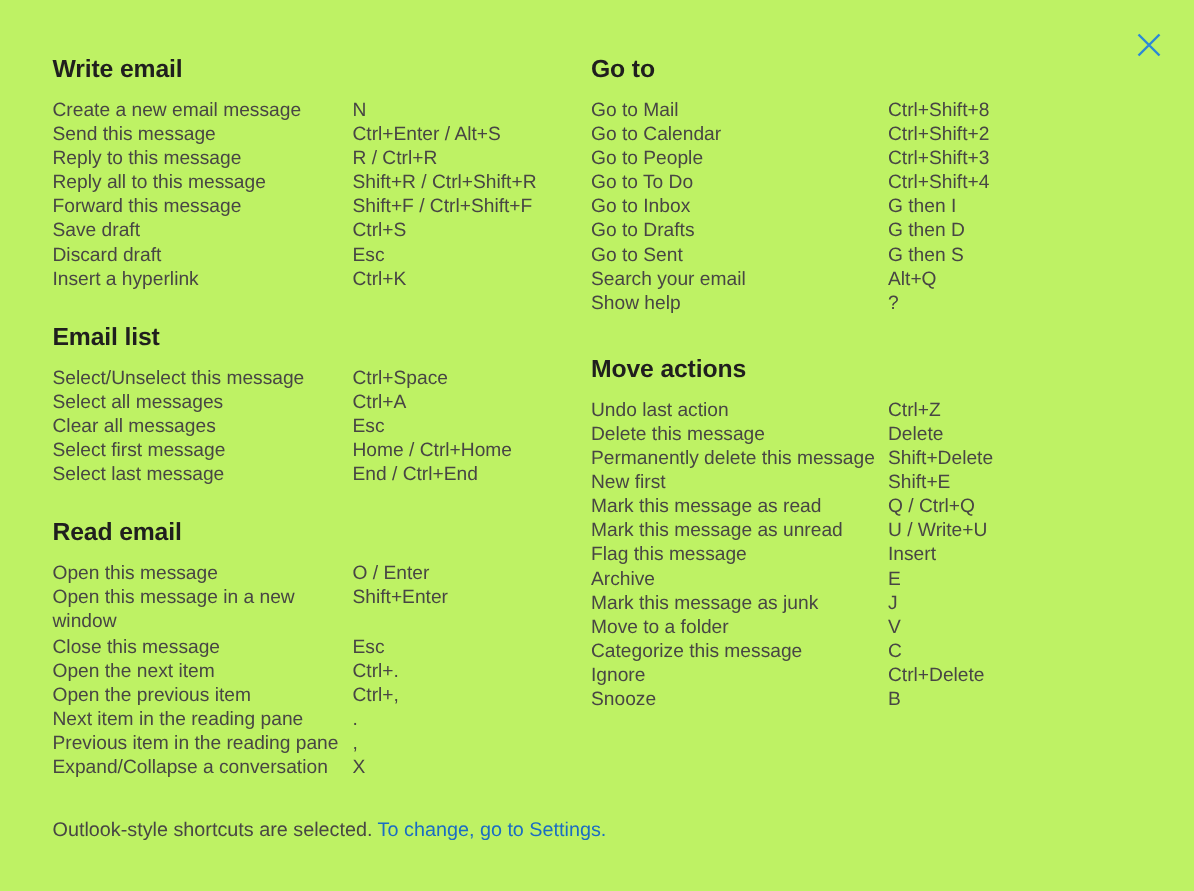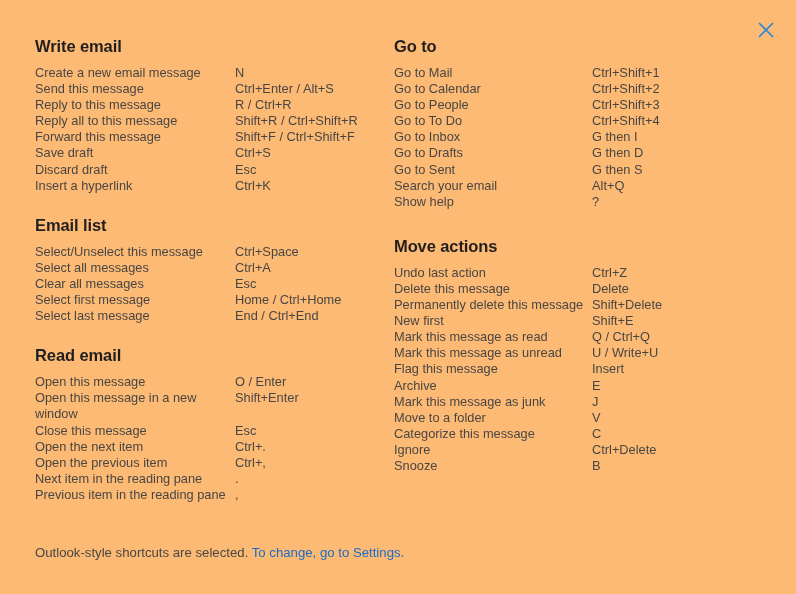--- a/index.html
+++ b/index.html
@@ -13,21 +13,21 @@
     height: 594px;
     position: relative;
     overflow: hidden;
     font-family: "Liberation Sans", sans-serif;
     -webkit-font-smoothing: antialiased;
   }
 
   #shortcuts-panel {
     position: absolute;
     inset: 0;
-    background: #fdba74;
+    background: #bef264;
   }
 
   
   #close-button {
     position: absolute;
     top: 14px;
     right: 14px;
     width: 32px;
     height: 32px;
     display: flex;
@@ -210,32 +210,36 @@
                 <td class="sc-keys">Ctrl+,</td>
               </tr>
               <tr>
                 <td class="sc-desc">Next item in the reading pane</td>
                 <td class="sc-keys">.</td>
               </tr>
               <tr>
                 <td class="sc-desc">Previous item in the reading pane</td>
                 <td class="sc-keys">,</td>
               </tr>
+              <tr>
+                <td class="sc-desc">Expand/Collapse a conversation</td>
+                <td class="sc-keys">X</td>
+              </tr>
             </tbody>
           </table>
         </div>
       </div>
     <div class="col col-right" id="column-right">
         <div class="section">
           <div class="section-title">Go to</div>
           <table class="sc-table">
             <tbody>
               <tr>
                 <td class="sc-desc">Go to Mail</td>
-                <td class="sc-keys">Ctrl+Shift+1</td>
+                <td class="sc-keys">Ctrl+Shift+8</td>
               </tr>
               <tr>
                 <td class="sc-desc">Go to Calendar</td>
                 <td class="sc-keys">Ctrl+Shift+2</td>
               </tr>
               <tr>
                 <td class="sc-desc">Go to People</td>
                 <td class="sc-keys">Ctrl+Shift+3</td>
               </tr>
               <tr>

